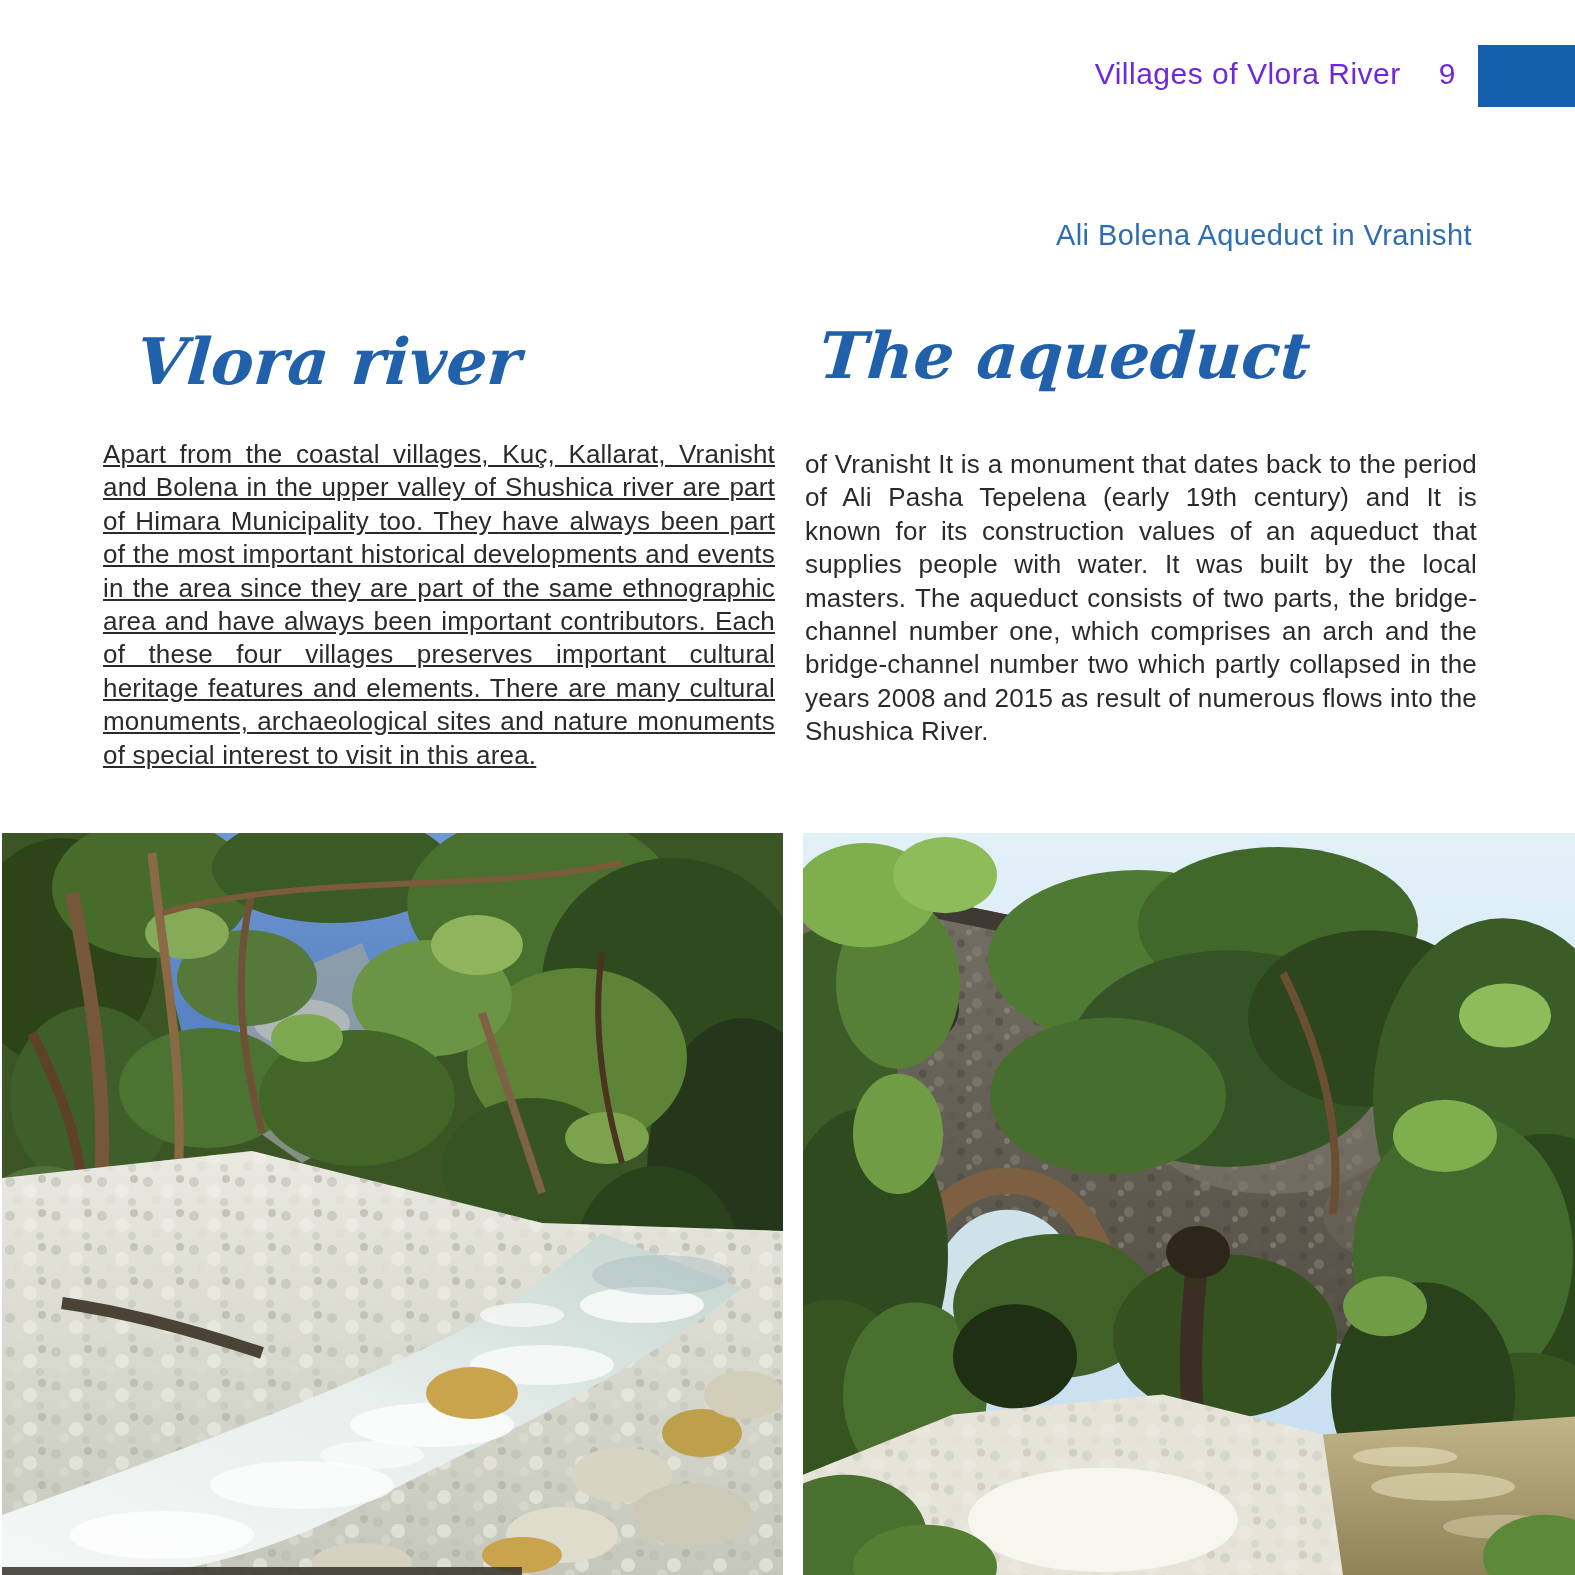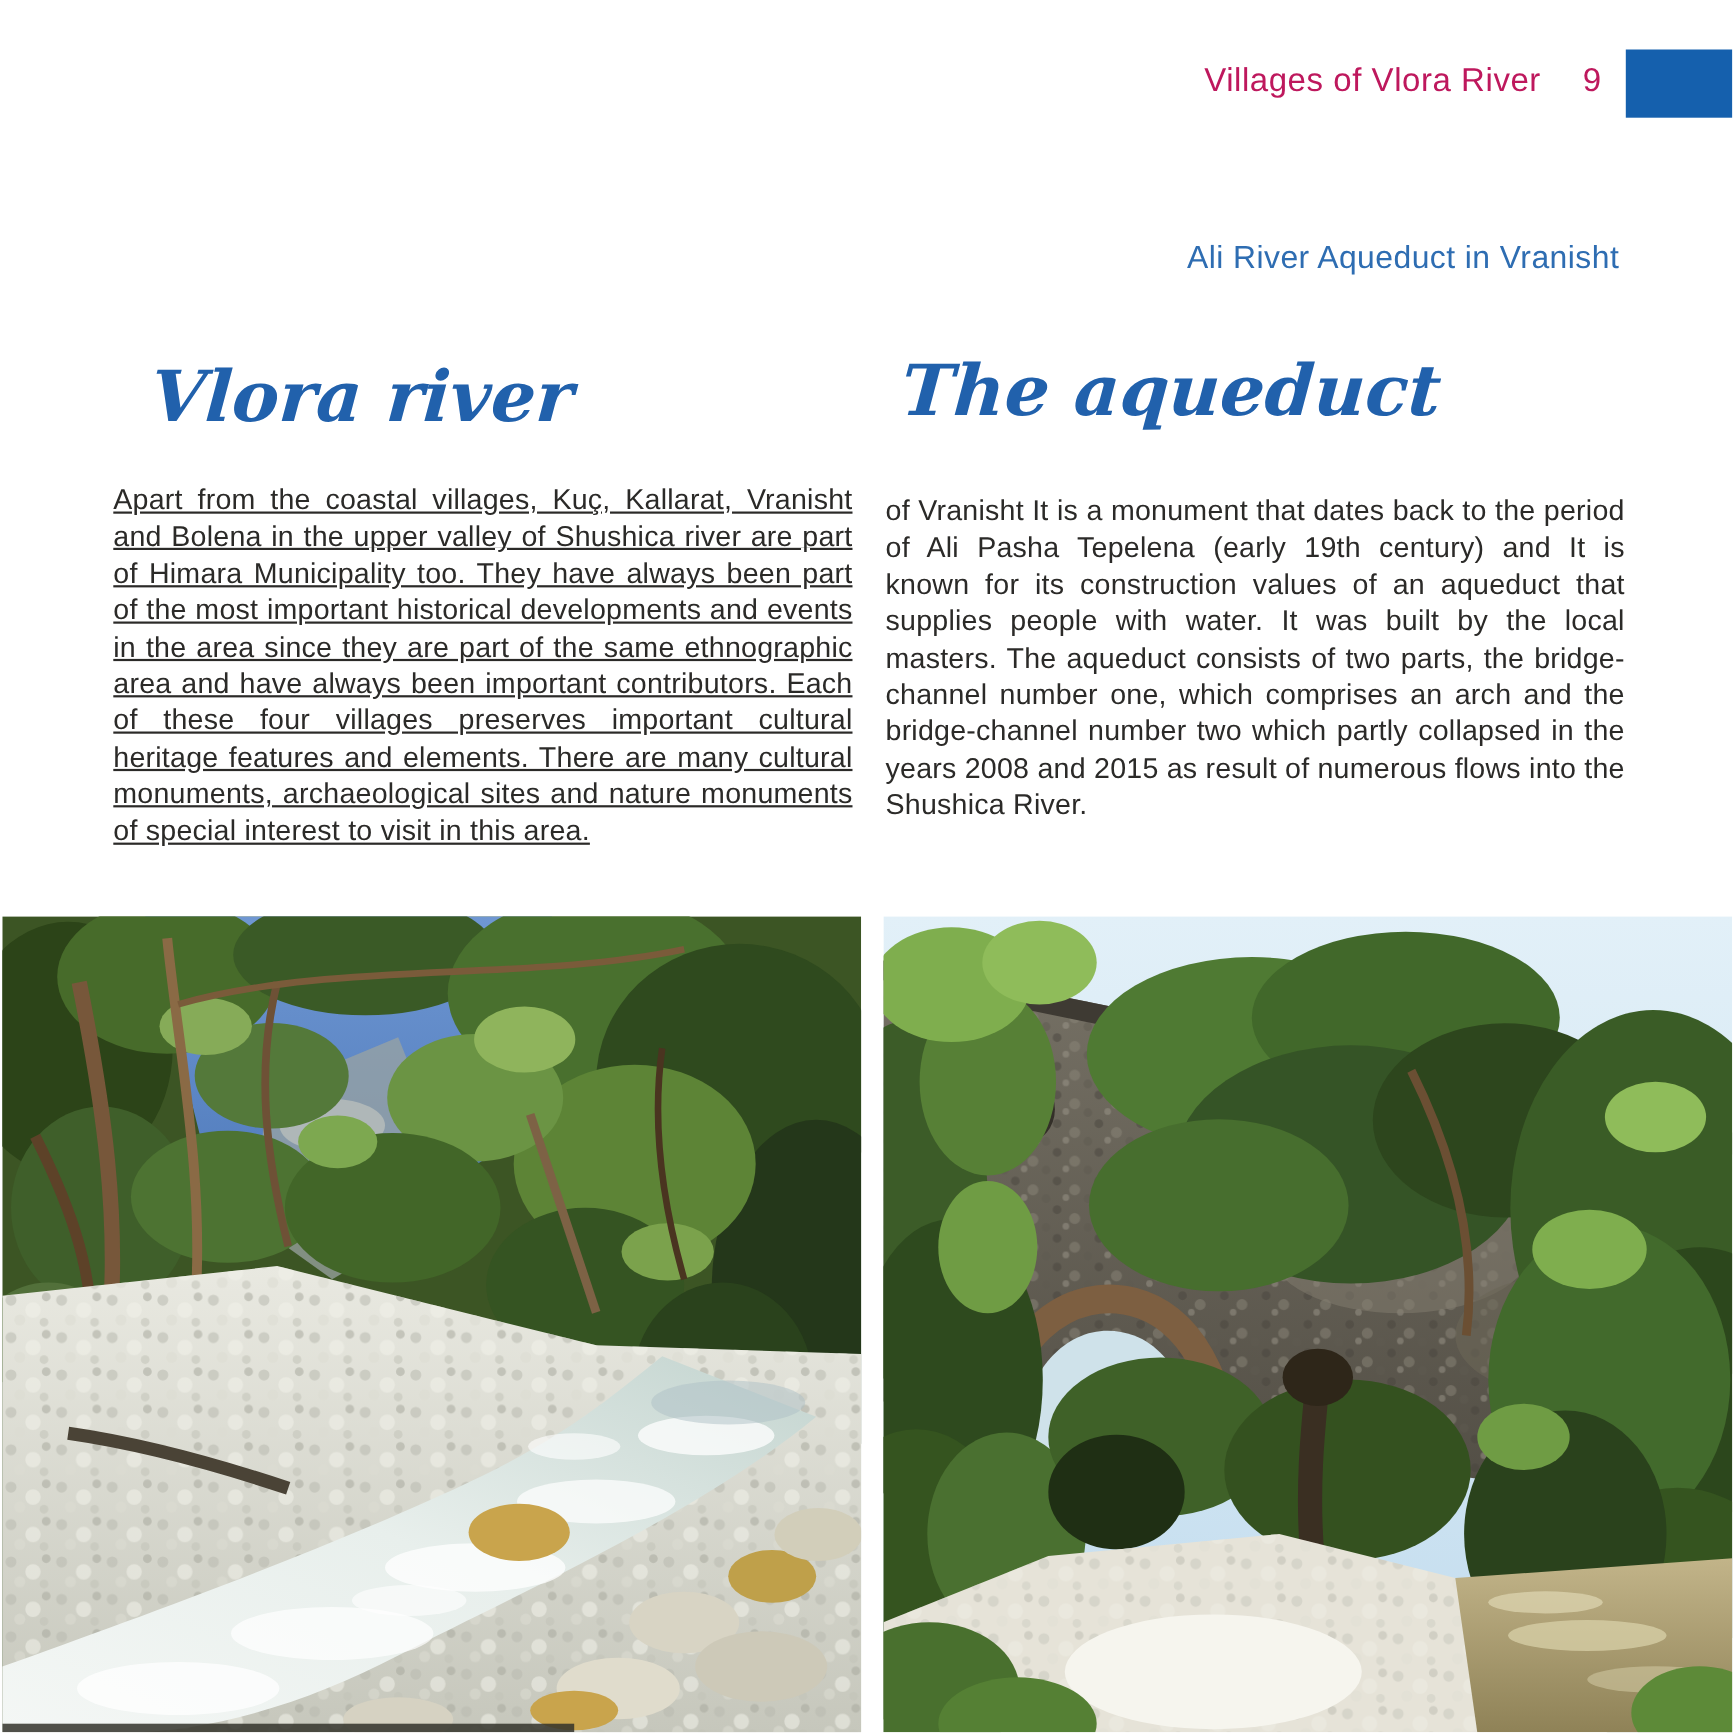--- a/index.html
+++ b/index.html
@@ -15,21 +15,21 @@
     position: absolute;
     top: 45px; right: 0;
     width: 97px; height: 62px;
     background: #1560ad;
   }
   .header-line {
     position: absolute;
     top: 57px; right: 119px;
     display: flex;
     align-items: baseline;
-    color: #be185d;
+    color: #6d28d9;
     font-size: 30px;
     font-weight: 400;
     letter-spacing: 0.5px;
     white-space: nowrap;
     text-align: right;
   }
   .header-line .page-num { margin-left: 38px; }
   .photo-caption {
     position: absolute;
     top: 219px; right: 103px;
@@ -80,21 +80,21 @@
 
 <div class="page">
 
   <div class="accent-block"></div>
 
   <div class="header-line">
     <span>Villages of Vlora River</span>
     <span class="page-num">9</span>
   </div>
 
-  <div class="photo-caption">Ali River Aqueduct in Vranisht</div>
+  <div class="photo-caption">Ali Bolena Aqueduct in Vranisht</div>
 
   <div class="col col-left">
     <div class="script-heading">Vlora river</div>
     <div class="body-text">Apart from the coastal villages, Kuç, Kallarat, Vranisht and Bolena in the upper valley of Shushica river are part of Himara Municipality too. They have always been part of the most important historical developments and events in the area since they are part of the same ethnographic area and have always been important contributors. Each of these four villages preserves important cultural heritage features and elements. There are many cultural monuments, archaeological sites and nature monuments of special interest to visit in this area.</div>
   </div>
 
   <div class="col col-right">
     <div class="script-heading">The aqueduct</div>
     <div class="body-text">of Vranisht It is a monument that dates back to the period of Ali Pasha Tepelena (early 19th century) and It is known for its construction values of an aqueduct that supplies people with water. It was built by the local masters. The aqueduct consists of two parts, the bridge-channel number one, which comprises an arch and the bridge-channel number two which partly collapsed in the years 2008 and 2015 as result of numerous flows into the Shushica River.</div>
   </div>

